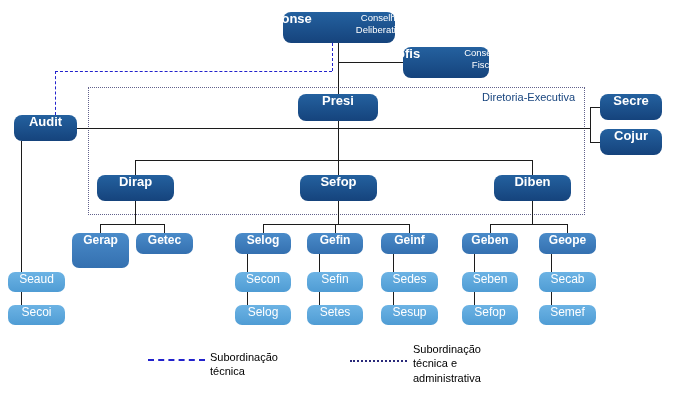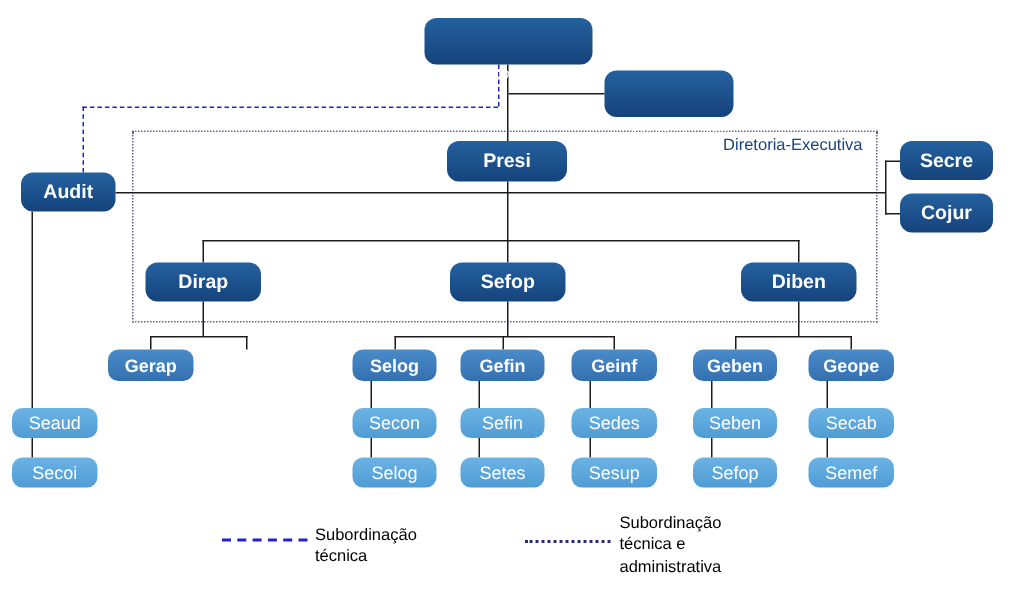--- a/index.html
+++ b/index.html
@@ -1,21 +1,21 @@
 <!DOCTYPE html>
 <html><head>
 <meta charset="utf-8">
 <style>
   html,body { margin:0; padding:0; background:#ffffff; }
   .canvas {
     position:relative; width:673px; height:405px; background:#ffffff;
     font-family:"Liberation Sans", sans-serif; overflow:hidden;
   }
   .box {
-    position:absolute; z-index:3; display:flex; flex-direction:column;
+    position:absolute; z-index:3; display:flex; flex-direction:row;
     justify-content:center; color:#ffffff;
     box-sizing:border-box; text-align:center;gap:30px;
   }
   .dark   { background:linear-gradient(180deg,#24619f 0%,#15437c 100%); border-radius:8px; }
   .medium { background:linear-gradient(180deg,#4a8bc9 0%,#3470b0 100%); border-radius:7px; }
   .light  { background:linear-gradient(180deg,#6cb3e4 0%,#4f9cd4 100%); border-radius:7px; }
   .t1  { font-weight:bold; font-size:13px; line-height:1.15; }
   .sub { font-size:9.5px; line-height:1.25;margin-left:14px; }
   .tm  { font-weight:bold; font-size:12px; }
   .tl  { font-weight:normal; font-size:12px; }
@@ -95,22 +95,25 @@
   <div class="box dark" style="left:97px;top:175px;width:77px;height:26px">
     <div class="t1">Dirap</div>
   </div>
   <div class="box dark" style="left:300px;top:175px;width:77px;height:26px">
     <div class="t1">Sefop</div>
   </div>
   <div class="box dark" style="left:494px;top:175px;width:77px;height:26px">
     <div class="t1">Diben</div>
   </div>
 
-  <div class="box medium" style="left:72px;top:233px;width:57px;height:21px">
+  <div class="box medium" style="left:72px;top:233px;width:57px;height:35px">
     <div class="tm">Gerap</div>
+  </div>
+  <div class="box medium" style="left:136px;top:233px;width:57px;height:21px">
+    <div class="tm">Getec</div>
   </div>
   <div class="box medium" style="left:235px;top:233px;width:56px;height:21px">
     <div class="tm">Selog</div>
   </div>
   <div class="box medium" style="left:307px;top:233px;width:56px;height:21px">
     <div class="tm">Gefin</div>
   </div>
   <div class="box medium" style="left:381px;top:233px;width:57px;height:21px">
     <div class="tm">Geinf</div>
   </div>

